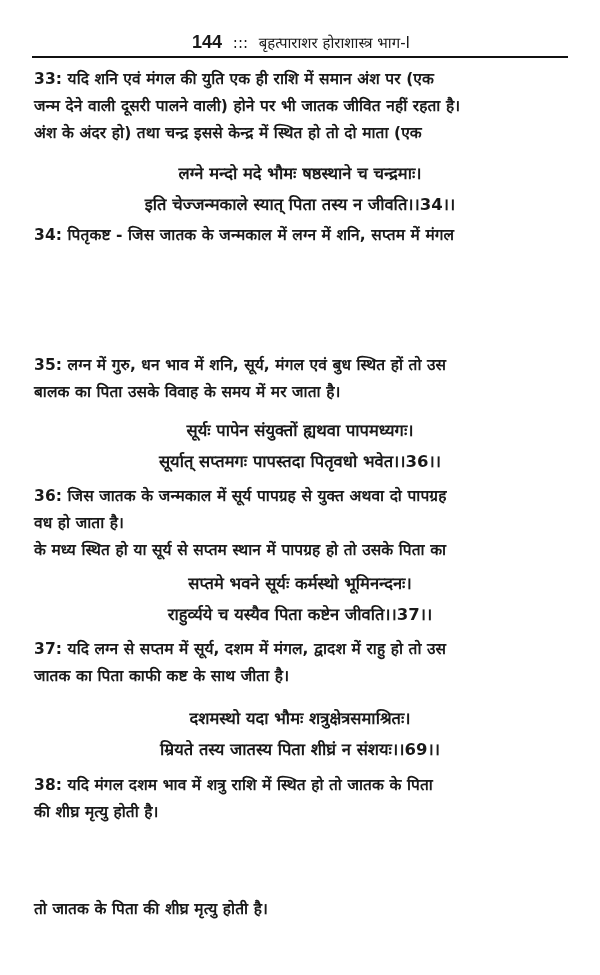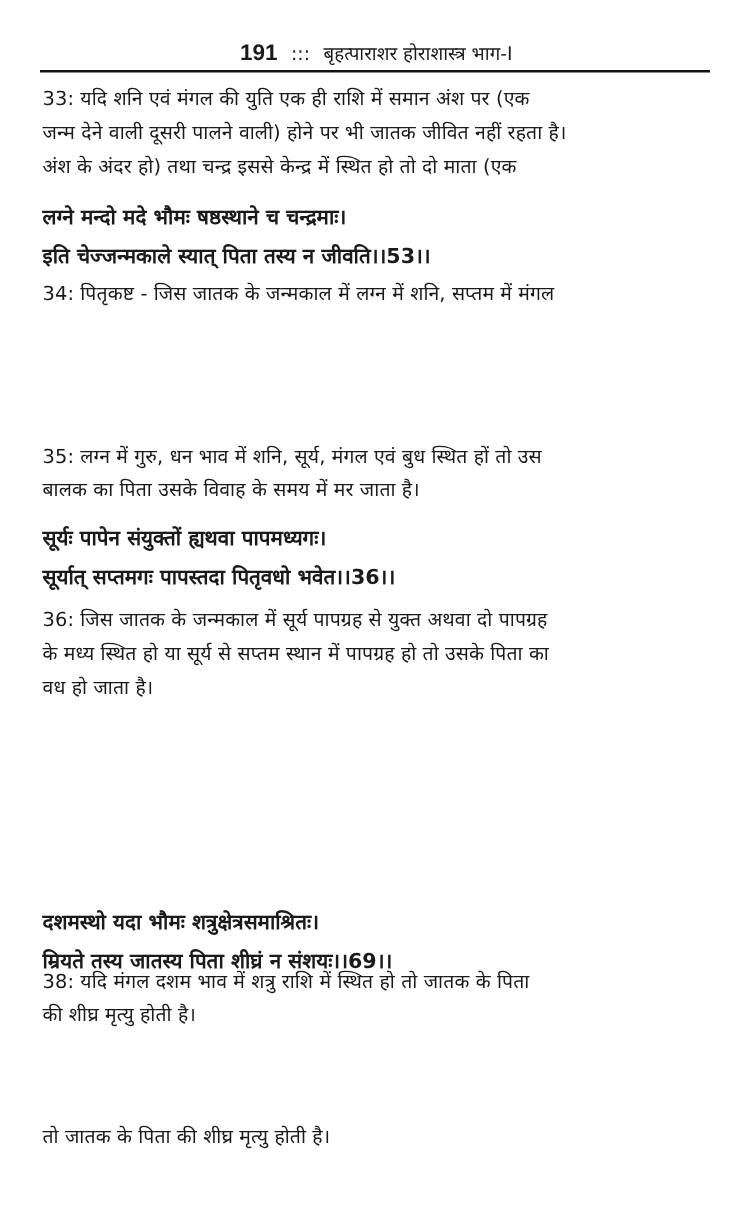--- a/index.html
+++ b/index.html
@@ -5,71 +5,79 @@
   html, body { margin: 0; padding: 0; background: #ffffff; }
   body { width: 600px; height: 975px; overflow: hidden; position: relative; color: #1a1a1a;
          font-family: "DejaVu Sans", "Liberation Sans", sans-serif; }
   .page { position: absolute; left: 0; top: 0; width: 600px; height: 975px; }
   .header { position: absolute; top: 32px; left: 34px; width: 534px; text-align: center;
             font-size: 15px; line-height: 20px; }
   .header .pno { font-family: "Liberation Sans", sans-serif; font-weight: bold; font-size: 18px; }
   .header .sep { margin: 0 6px; }
   .rule { position: absolute; top: 56px; left: 32px; width: 536px; height: 2px; background: #111; }
   .para { position: absolute; left: 34px; width: 532px; font-size: 15.5px; line-height: 27px;
-          text-align: justify; text-align-last: left; letter-spacing: 0.1px; }
-  .verse { position: absolute; left: 34px; width: 532px; font-weight: bold;
+          text-align: justify; text-align-last: left; letter-spacing: 0.1px; font-weight: bold; }
+  .verse { position: absolute; left: 34px; width: 532px; text-align: center; font-weight: bold;
            font-size: 16.5px; line-height: 31px; }
   .line { display: block; white-space: nowrap; }
 </style>
 </head>
 <body>
 
 <div class="page">
   <div class="header">
-    <span class="pno">191</span>
+    <span class="pno">144</span>
     <span class="sep">:::</span>
     <span>बृहत्पाराशर होराशास्त्र भाग-I</span>
   </div>
   <div class="rule"></div>
 
   <div class="para" style="top:66px">
     <span class="line">33: यदि शनि एवं मंगल की युति एक ही राशि में समान अंश पर (एक</span>
     <span class="line">जन्म देने वाली दूसरी पालने वाली) होने पर भी जातक जीवित नहीं रहता है।</span>
     <span class="line">अंश के अंदर हो) तथा चन्द्र इससे केन्द्र में स्थित हो तो दो माता (एक</span>
   </div>
 
   <div class="verse" style="top:158px">
     <span class="line">लग्ने मन्दो मदे भौमः षष्ठस्थाने च चन्द्रमाः।</span>
-    <span class="line">इति चेज्जन्मकाले स्यात् पिता तस्य न जीवति।।53।।</span>
+    <span class="line">इति चेज्जन्मकाले स्यात् पिता तस्य न जीवति।।34।।</span>
   </div>
 
   <div class="para" style="top:222px">
     <span class="line">34: पितृकष्ट - जिस जातक के जन्मकाल में लग्न में शनि, सप्तम में मंगल</span>
   </div>
 
 
   <div class="para" style="top:352px">
     <span class="line">35: लग्न में गुरु, धन भाव में शनि, सूर्य, मंगल एवं बुध स्थित हों तो उस</span>
     <span class="line">बालक का पिता उसके विवाह के समय में मर जाता है।</span>
   </div>
 
   <div class="verse" style="top:415px">
     <span class="line">सूर्यः पापेन संयुक्तों ह्यथवा पापमध्यगः।</span>
     <span class="line">सूर्यात् सप्तमगः पापस्तदा पितृवधो भवेत।।36।।</span>
   </div>
 
   <div class="para" style="top:483px">
     <span class="line">36: जिस जातक के जन्मकाल में सूर्य पापग्रह से युक्त अथवा दो पापग्रह</span>
+    <span class="line">वध हो जाता है।</span>
     <span class="line">के मध्य स्थित हो या सूर्य से सप्तम स्थान में पापग्रह हो तो उसके पिता का</span>
-    <span class="line">वध हो जाता है।</span>
   </div>
 
+  <div class="verse" style="top:568px">
+    <span class="line">सप्तमे भवने सूर्यः कर्मस्थो भूमिनन्दनः।</span>
+    <span class="line">राहुर्व्यये च यस्यैव पिता कष्टेन जीवति।।37।।</span>
+  </div>
 
+  <div class="para" style="top:636px">
+    <span class="line">37: यदि लग्न से सप्तम में सूर्य, दशम में मंगल, द्वादश में राहु हो तो उस</span>
+    <span class="line">जातक का पिता काफी कष्ट के साथ जीता है।</span>
+  </div>
 
-  <div class="verse" style="top:722px">
+  <div class="verse" style="top:703px">
     <span class="line">दशमस्थो यदा भौमः शत्रुक्षेत्रसमाश्रितः।</span>
     <span class="line">म्रियते तस्य जातस्य पिता शीघ्रं न संशयः।।69।।</span>
   </div>
 
   <div class="para" style="top:772px">
     <span class="line">38: यदि मंगल दशम भाव में शत्रु राशि में स्थित हो तो जातक के पिता</span>
     <span class="line">की शीघ्र मृत्यु होती है।</span>
   </div>
 
 

